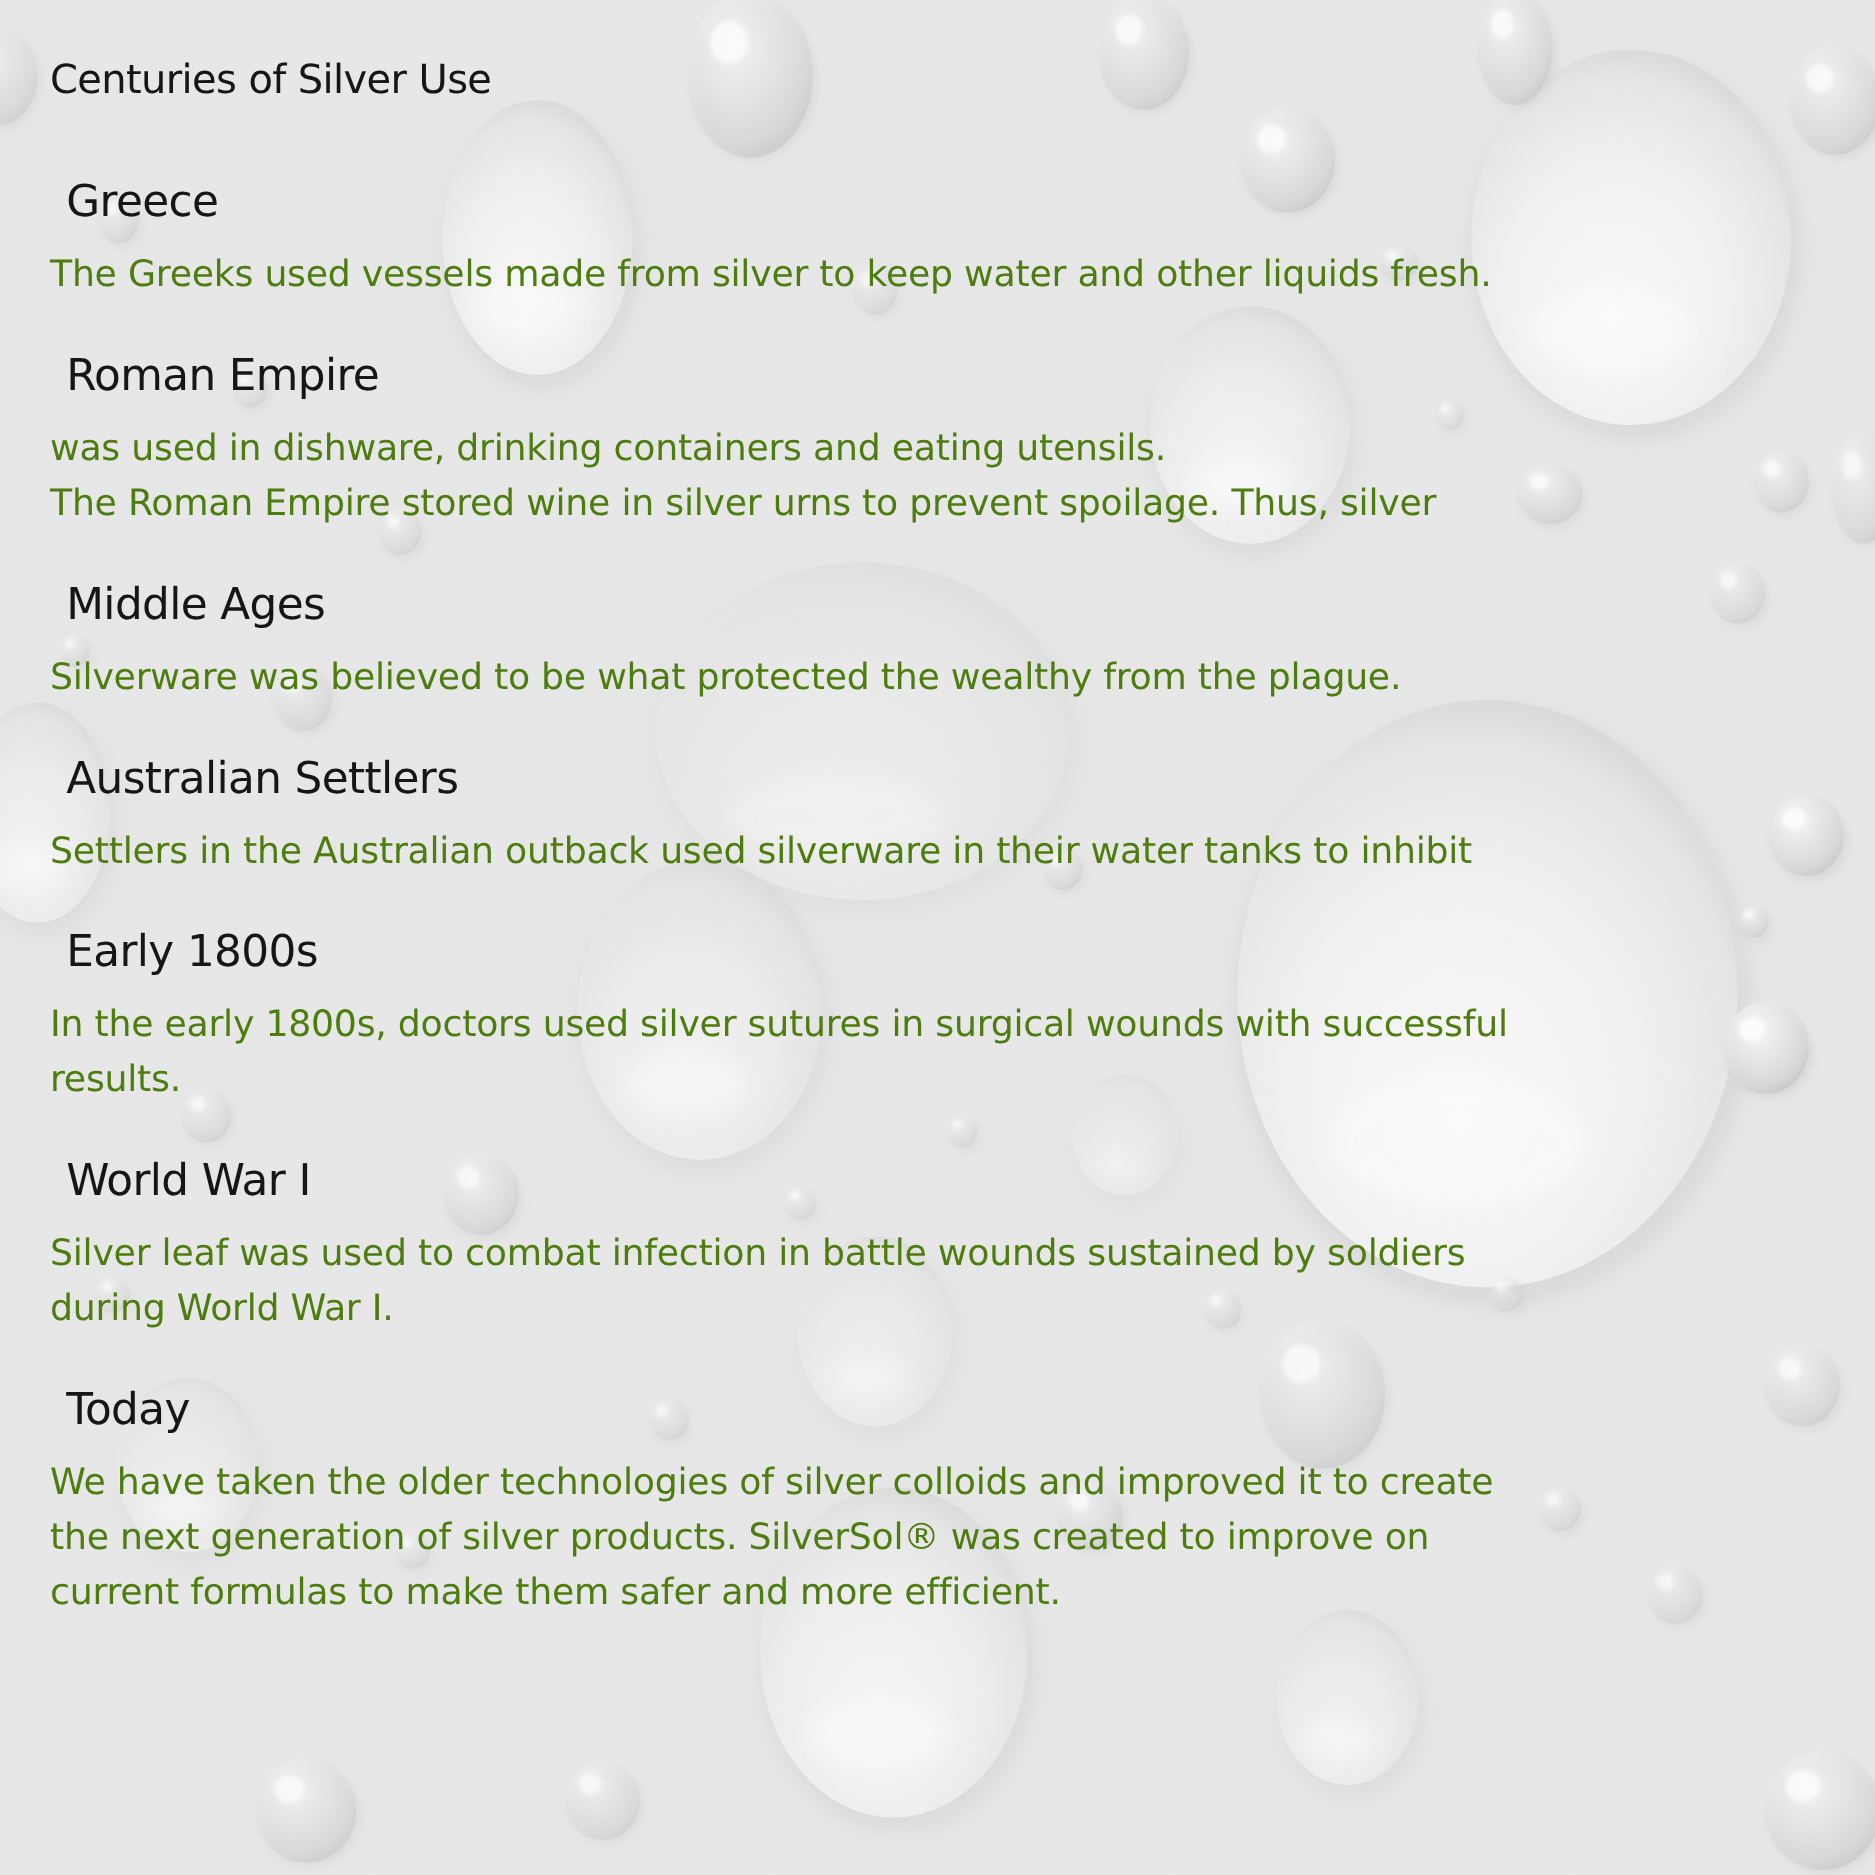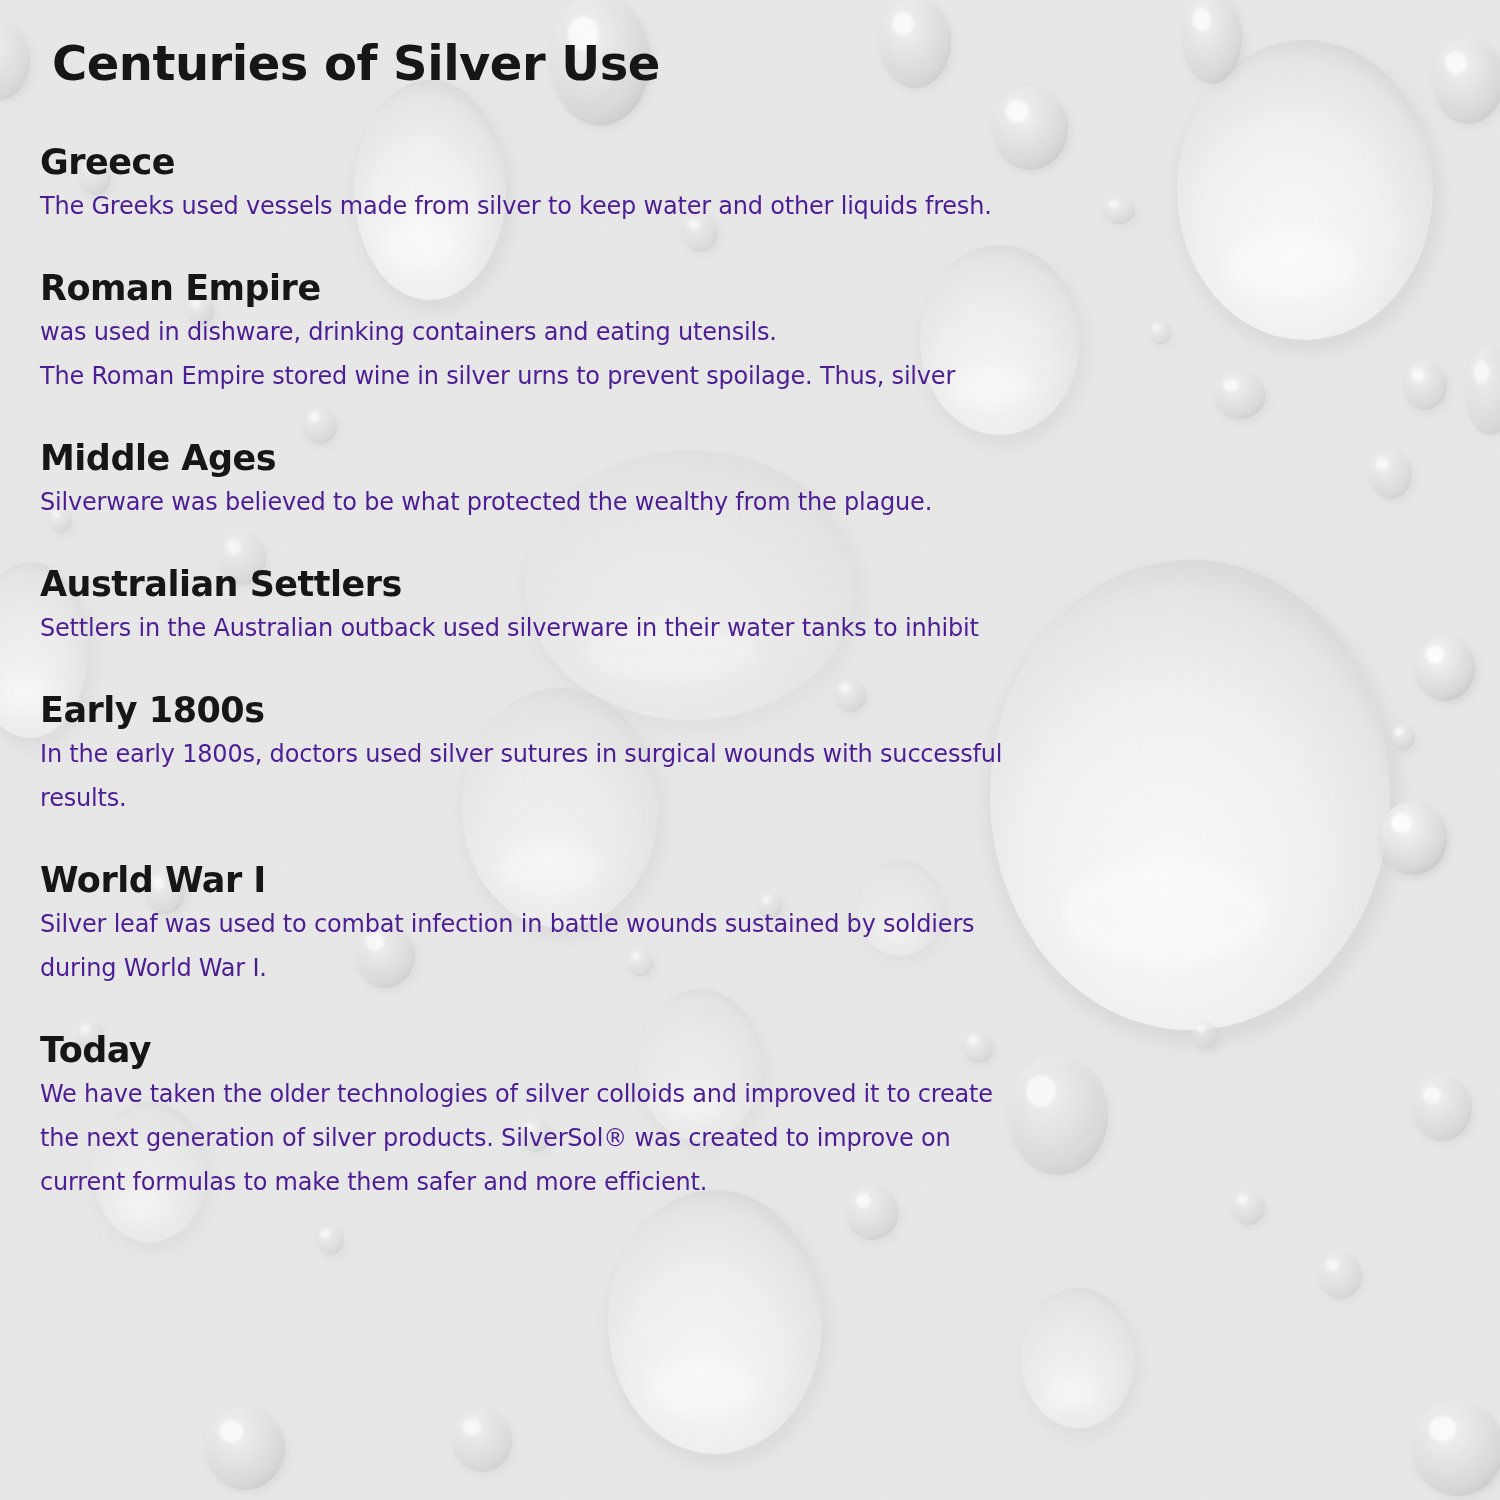--- a/index.html
+++ b/index.html
@@ -19,32 +19,32 @@
   }
   svg.bg {
     position: absolute; left: 0; top: 0; width: 1500px; height: 1500px;
     display: block;
   }
   .content {
     position: relative;
     padding: 34px 40px 0 40px;
   }
   h1.title {
-    font-size: 48px; font-weight: bold; letter-spacing: -0.5px;
-    line-height: 58px; margin: 0 0 48px 12px;
+    font-size: 32px; font-weight: normal; letter-spacing: -0.5px;
+    line-height: 58px; margin: 0 0 48px 0;
   }
   section.era { margin: 0 0 38px 0; }
   h2.era-heading {
-    font-size: 35px; font-weight: bold; letter-spacing: -0.5px;
-    line-height: 44px; margin: 0;
+    font-size: 35px; font-weight: normal; letter-spacing: -0.5px;
+    line-height: 44px; margin: 13px;
   }
   .era-body { margin: 0; }
   .era-line {
-    font-size: 24px; line-height: 44px; letter-spacing: -0.2px;
-    white-space: nowrap; color: #4c1d95;
+    font-size: 29px; line-height: 44px; letter-spacing: -0.2px;
+    white-space: nowrap; color: #4d7c0f;
   }
 </style>
 </head>
 <body>
 
 <div class="page">
 
   <svg class="bg" viewBox="0 0 1500 1500" aria-hidden="true">
     <defs>
 

